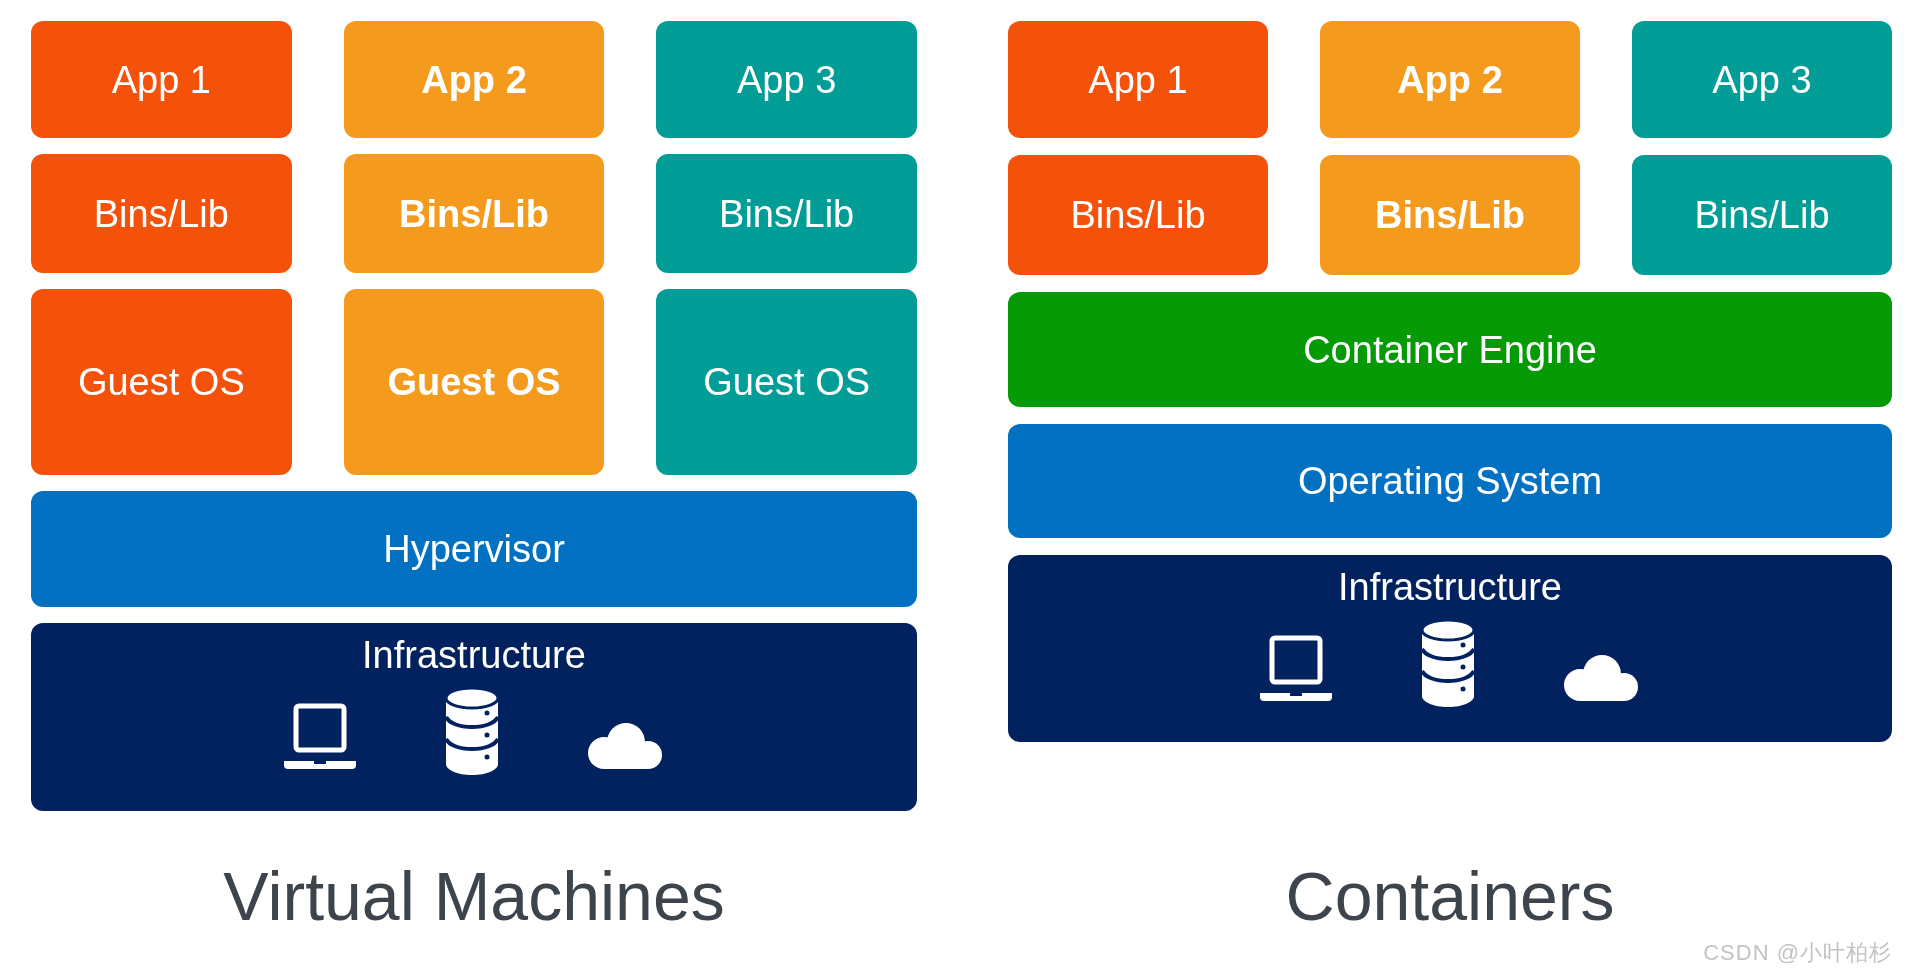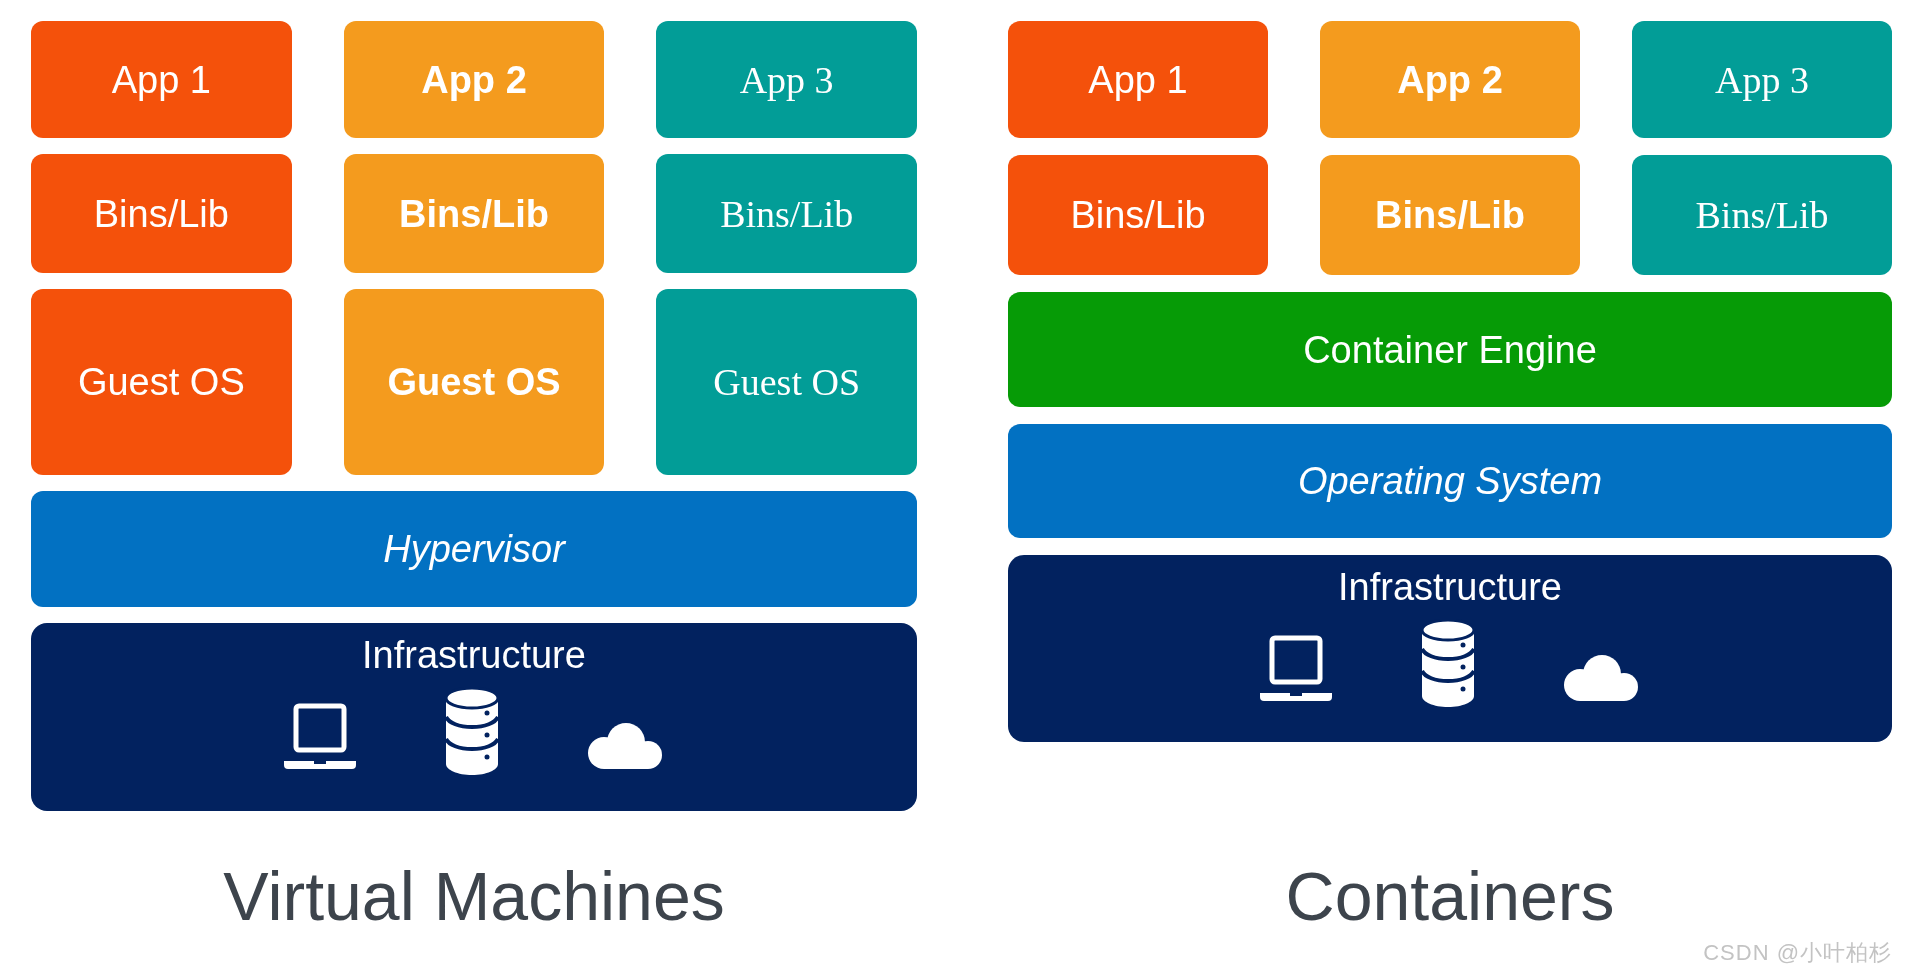--- a/index.html
+++ b/index.html
@@ -11,25 +11,25 @@
   .stack{display:grid;column-gap:52px;grid-template-columns:repeat(3,1fr);position:absolute;}
   .stack-vm{left:31px;top:21px;width:886px;row-gap:16px;grid-template-rows:117px 119px 186px 116px 188px;}
   .stack-ct{left:1008px;top:21px;width:884px;row-gap:17px;grid-template-rows:117px 120px 115px 114px 187px;}
   .box{
     border-radius:12px;display:flex;align-items:center;justify-content:center;
     color:var(--box_text,#fff);font-size:38px;line-height:1;white-space:nowrap;
   }
   .span3{grid-column:1/-1;}
   .c-red{background:var(--app1,#F4510B);}
   .c-orange{background:var(--app2,#F49B1E);font-weight:bold;}
-  .c-teal{background:var(--app3,#029D97);font-family:Liberation Serif, serif;}
-  .c-blue{background:var(--blue,#0271C2);font-style:italic;}
+  .c-teal{background:var(--app3,#029D97);}
+  .c-blue{background:var(--blue,#0271C2);}
   .c-green{background:var(--green,#069B06);text-align:center;}
   .c-navy{background:var(--navy,#02225F);}
-  .infra{flex-direction:column;justify-content:flex-start;padding-top:10px;border-radius:16px;}
+  .infra{flex-direction:column;justify-content:flex-start;padding-top:10px;}
   .infra-label{font-size:38px;line-height:1.2;}
   .icons-row{display:flex;align-items:flex-end;gap:80px;margin-top:8px;}
   .icons-row svg{display:block;}
   .section-title{
     position:absolute;top:856px;text-align:center;
     font-size:68px;line-height:1.2;color:var(--title_text,#3D444C);
   }
   .title-vm{left:31px;width:886px;}
   .title-ct{left:1008px;width:884px;}
   .watermark{

